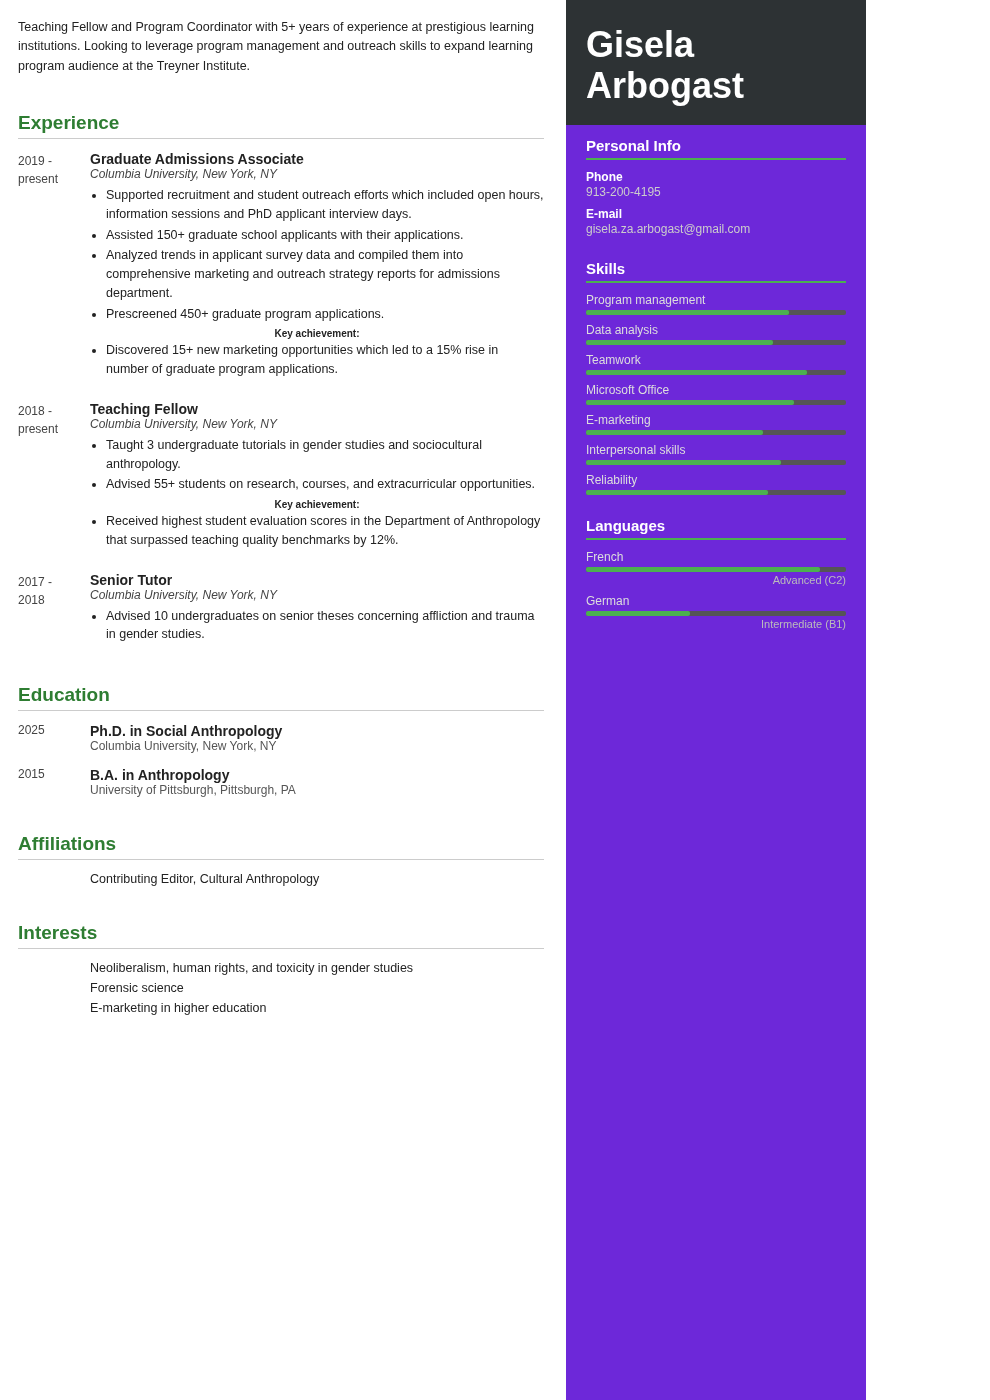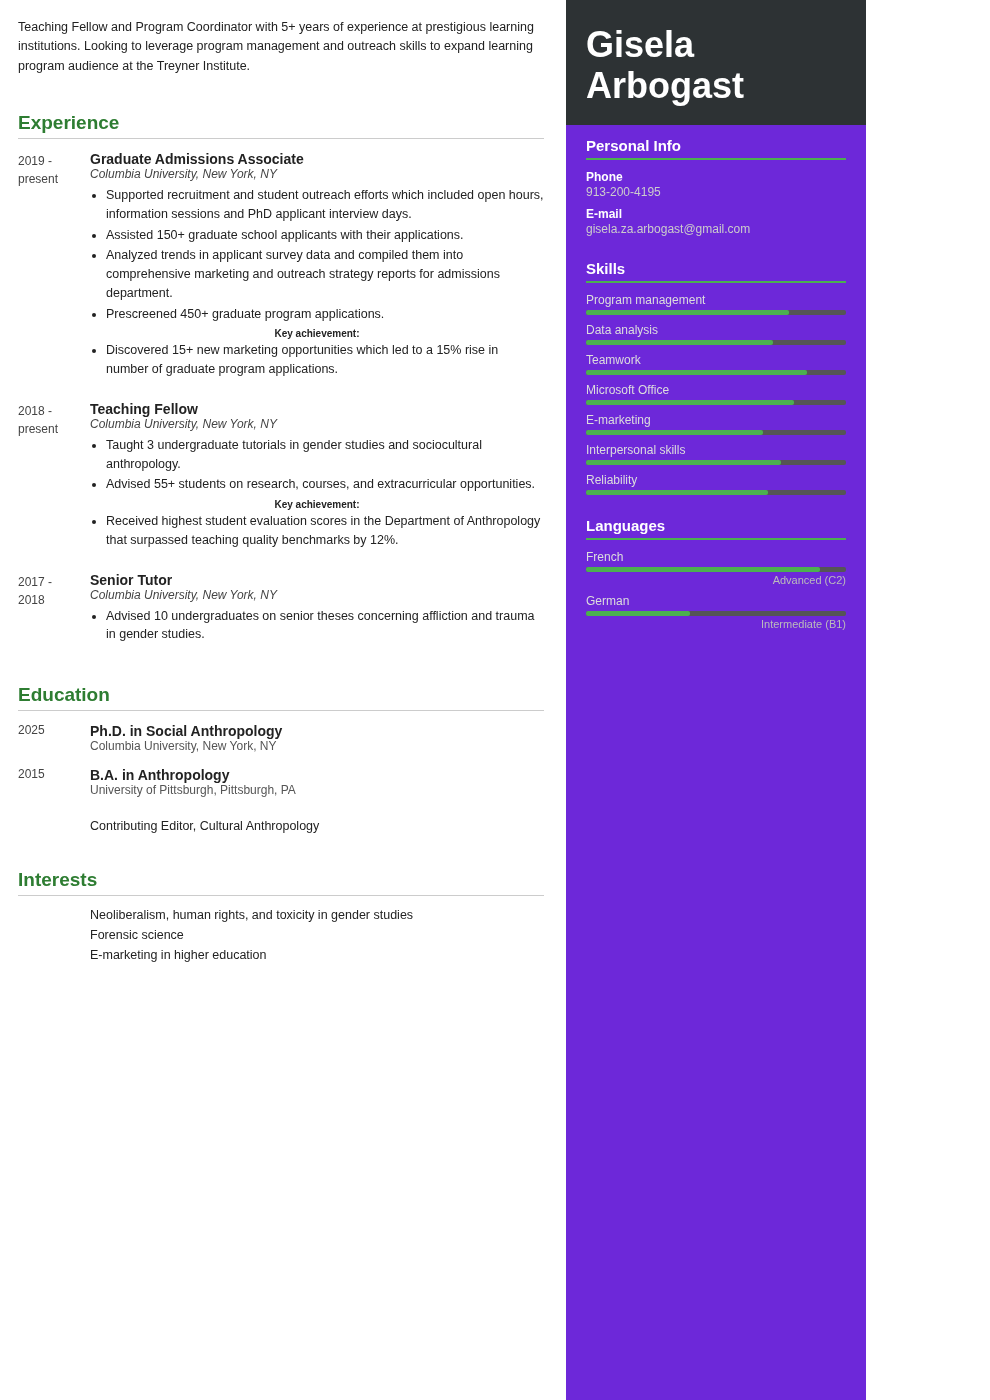--- a/index.html
+++ b/index.html
@@ -245,20 +245,21 @@
             <div class="edu-date">2015</div>
             <div class="edu-content">
               <div class="edu-title">B.A. in Anthropology</div>
               <div class="edu-org">University of Pittsburgh, Pittsburgh, PA</div>
             </div>
           </div>
         </div>
     </div>
 
     <div class="section">
+      <div class="section-title">Affiliations</div>
       <div id="affiliations-list">
           <div class="affil-entry">
             <div class="affil-spacer"></div>
             <div class="affil-text">Contributing Editor, Cultural Anthropology</div>
           </div>
         </div>
     </div>
 
     <div class="section">
       <div class="section-title">Interests</div>

